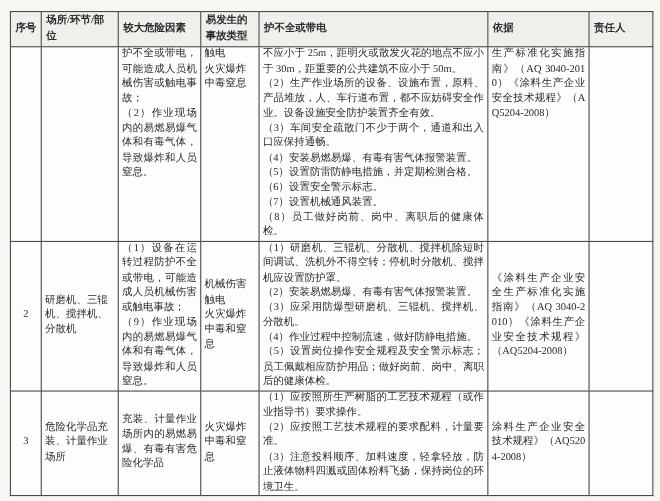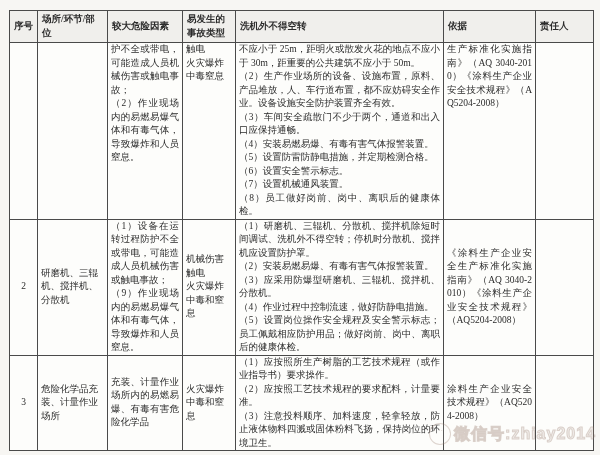--- a/index.html
+++ b/index.html
@@ -90,21 +90,21 @@
       <col style="width:92px">
       <col style="width:58px">
     </colgroup>
 
     <tbody>
         <tr style="height:28px">
       <th class="c-center">序号</th>
       <th>场所/环节/部位</th>
       <th>较大危险因素</th>
       <th>易发生的事故类型</th>
-      <th>洗机外不得空转</th>
+      <th>护不全或带电</th>
       <th>依据</th>
       <th>责任人</th>
     </tr>
 
     <tr class="r1" style="height:162px">
       <td class="cell-no"></td>
       <td class="cell-location"></td>
       <td class="cell-hazard">护不全或带电，可能造成人员机械伤害或触电事故；
 （2）作业现场内的易燃易爆气体和有毒气体，导致爆炸和人员窒息。</td>
       <td class="cell-accident">触电
@@ -149,18 +149,14 @@
       <td class="cell-measures">（1）应按照所生产树脂的工艺技术规程（或作业指导书）要求操作。
 （2）应按照工艺技术规程的要求配料，计量要准。
 （3）注意投料顺序、加料速度，轻拿轻放，防止液体物料四溅或固体粉料飞扬，保持岗位的环境卫生。</td>
       <td class="cell-basis">涂料生产企业安全技术规程》（AQ5204-2008）</td>
       <td class="cell-owner"></td>
     </tr>
 
   </tbody>
     </table>
 
-  <div id="watermark">
-    <span id="wm-face"></span>
-    <span id="wm-text">微信号:zhiay2014</span>
-  </div>
 
 </div>
 
 </body></html>

